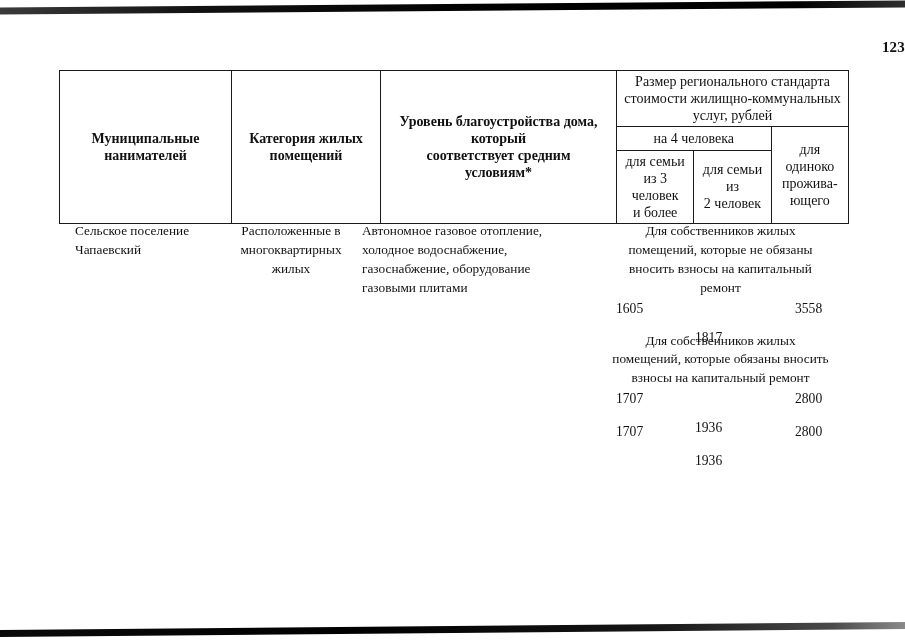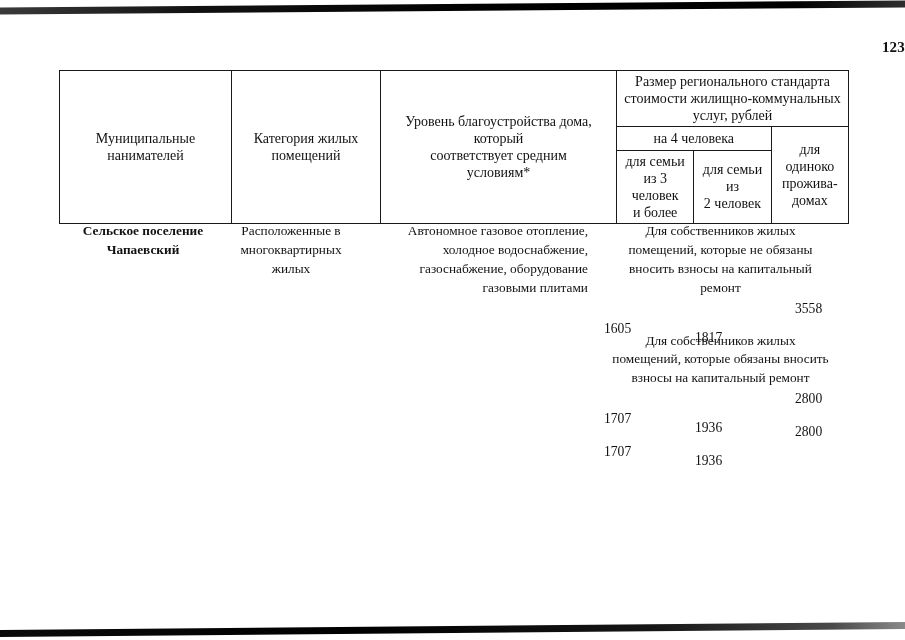--- a/index.html
+++ b/index.html
@@ -63,20 +63,21 @@
     vertical-align: middle;
     text-align: center;
     font-size: 14px;
     line-height: 1.22;
     padding: 2px 4px;
   }
 
   
   .hdr-main {
     height: 148px;
+    font-weight: bold;
   }
   .hdr-group {
     font-weight: normal;
     padding: 4px 8px;
   }
   .hdr-sub {
     padding: 5px 4px;
   }
   .hdr-leaf {
     padding: 5px 3px;
@@ -99,55 +100,54 @@
     width: 790px;
     height: 330px;
   }
   .dcol {
     position: absolute;
     top: 0;
     font-size: 13.3px;
     line-height: 1.42;
   }
   .dcol-1 {
-    left: 4px;
+    left: 16px;
     width: 160px;
-    text-align: center;
-    font-weight: bold;
+    text-align: left;
   }
   .dcol-2 {
     left: 164px;
     width: 136px;
     text-align: center;
   }
   .dcol-3 {
     left: 303px;
     width: 226px;
-    text-align: right;
+    text-align: left;
   }
   .dcol-4 {
     left: 533px;
     width: 257px;
     text-align: center;
   }
 
   .blk { margin-bottom: 14px; }
   .blk:last-child { margin-bottom: 0; }
   .blk-text { white-space: pre-line; }
   .blk-nums {
     position: relative;
     height: 19px;
     margin-top: 1px;
   }
   .blk-nums span {
     position: absolute;
     top: 0;
     font-size: 13.6px;
   }
-  .n1 { left: 12px; margin-top: 20px; }
+  .n1 { left: 24px; }
   .n2 { left: 103px; margin-top: 29px; }
   .n3 { left: 203px; }
 </style>
 </head>
 <body>
 
 <div class="scan-band top"></div>
 
 <div class="page-number">123</div>
 
@@ -164,21 +164,21 @@
 условиям*</td>
       <td class="hdr-group blk-text" colspan="3">Размер регионального стандарта
 стоимости жилищно-коммунальных
 услуг, рублей</td>
     </tr>
     <tr>
       <td class="hdr-sub blk-text" colspan="2">на 4 человека</td>
       <td class="c6 hdr-sub blk-text" rowspan="2">для
 одиноко
 прожива-
-домах</td>
+ющего</td>
     </tr>
     <tr>
       <td class="c4 hdr-leaf blk-text">для семьи
 из 3 человек
 и более</td>
       <td class="c5 hdr-leaf blk-text">для семьи
 из
 2 человек</td>
     </tr>
   </tbody>

